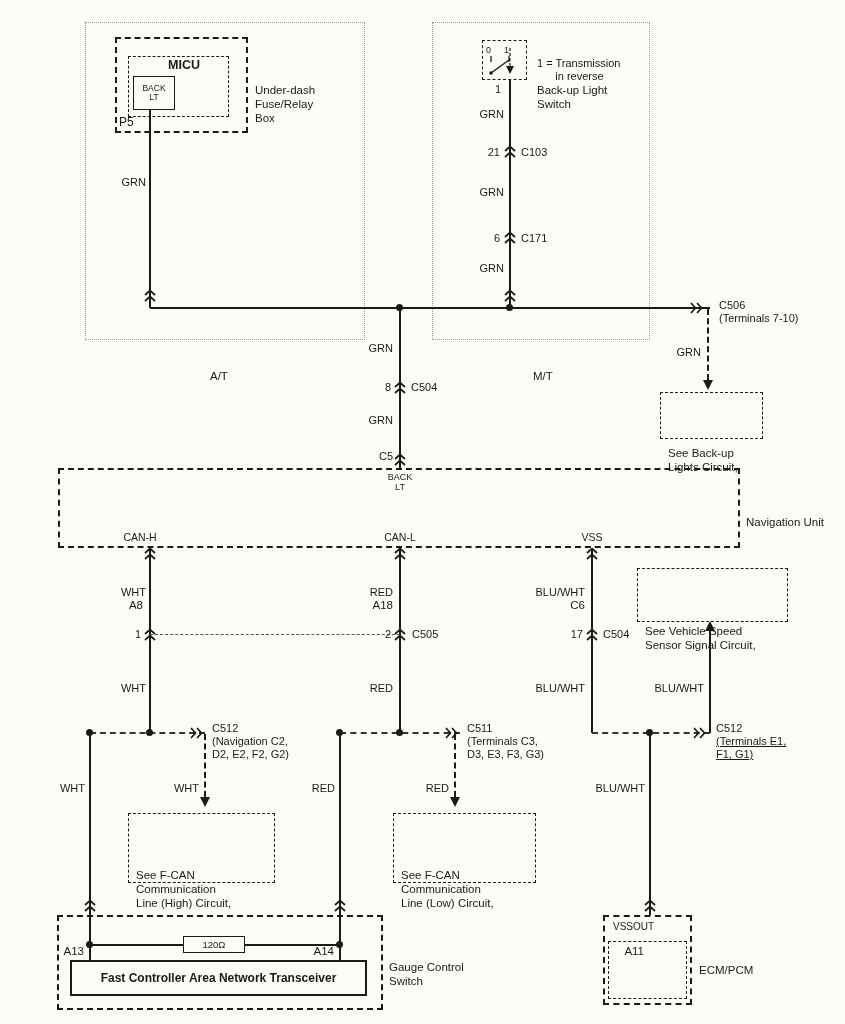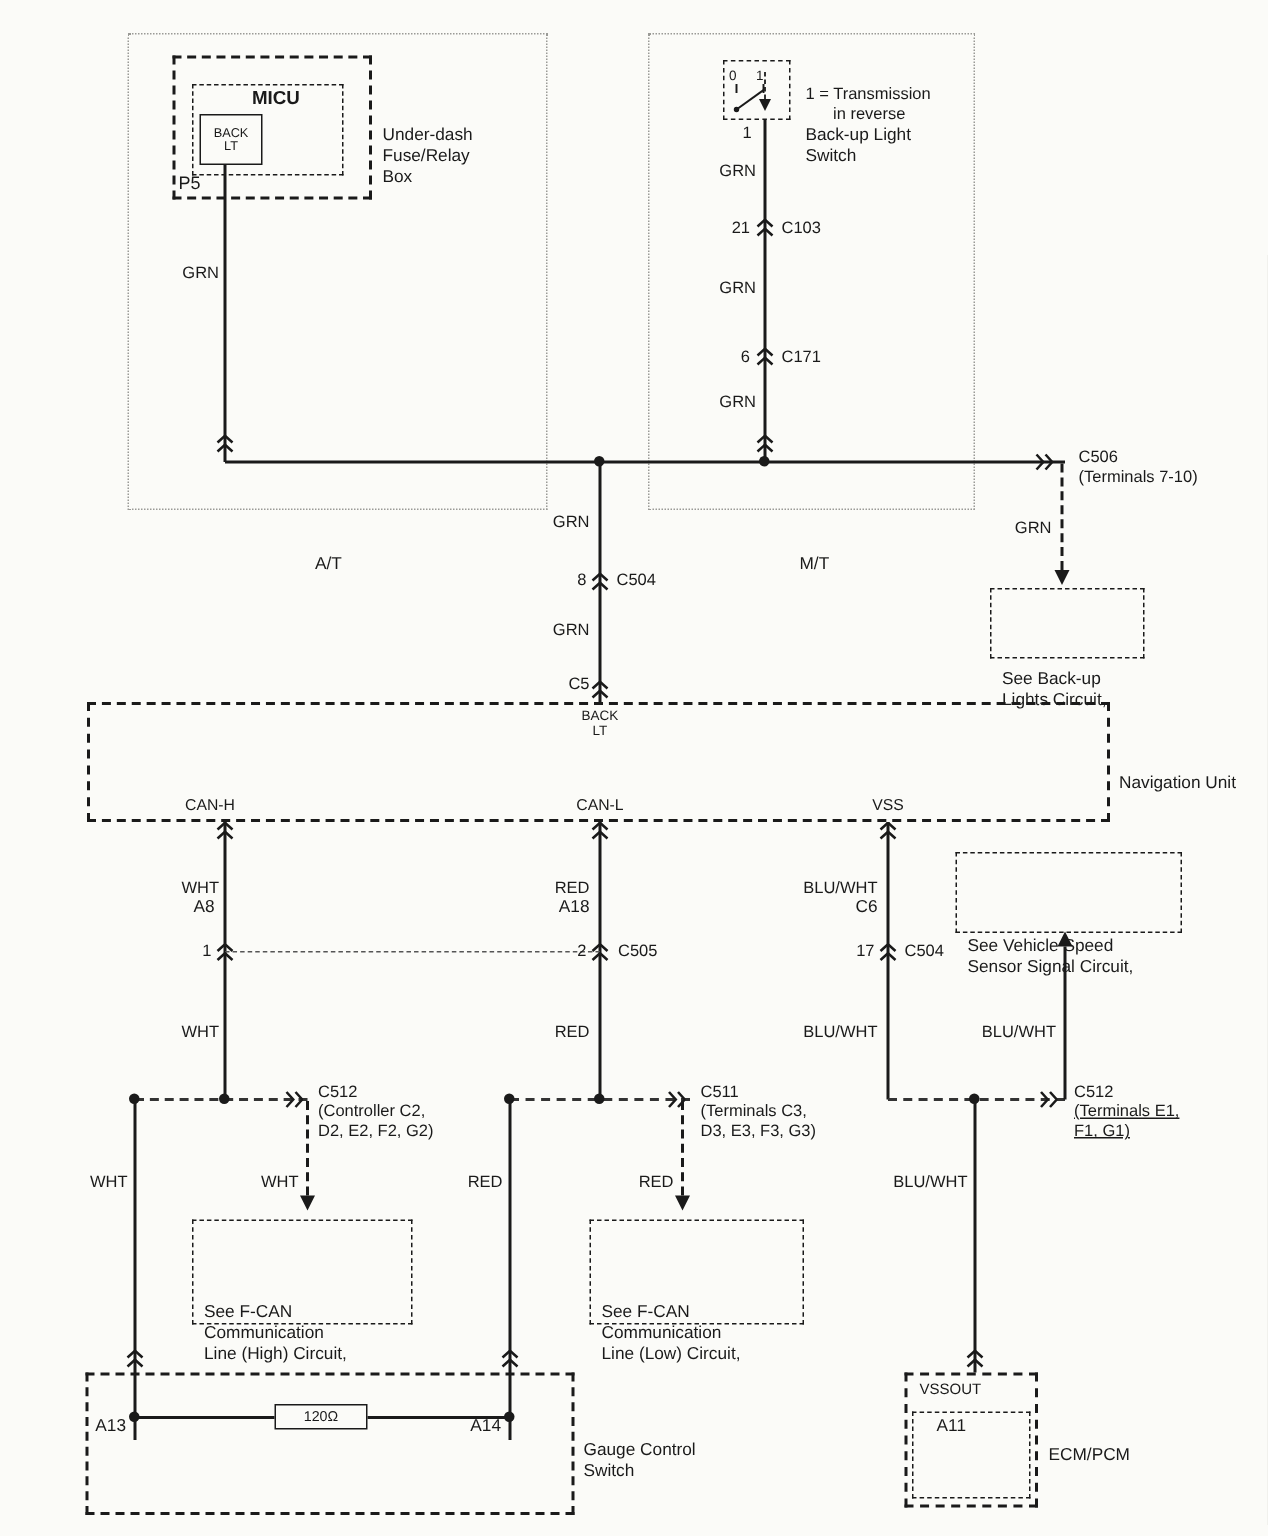--- a/index.html
+++ b/index.html
@@ -190,21 +190,21 @@
       <path d="M2 5 L7 0.5 L12 5 M2 11 L7 6.5 L12 11" fill="none" stroke="#1a1a1a" stroke-width="1.7"></path>
     </svg>
   <svg class="chev rot90" style="left:444px; top:727px;" width="14" height="12" viewBox="0 0 14 12">
       <path d="M2 5 L7 0.5 L12 5 M2 11 L7 6.5 L12 11" fill="none" stroke="#1a1a1a" stroke-width="1.7"></path>
     </svg>
   <svg class="chev rot90" style="left:692px; top:727px;" width="14" height="12" viewBox="0 0 14 12">
       <path d="M2 5 L7 0.5 L12 5 M2 11 L7 6.5 L12 11" fill="none" stroke="#1a1a1a" stroke-width="1.7"></path>
     </svg>
 
   <div class="lbl" style="left:212px; top:722px;">C512</div>
-  <div class="lbl" style="left:212px; top:735px;">(Controller C2,
+  <div class="lbl" style="left:212px; top:735px;">(Navigation C2,
 D2, E2, F2, G2)</div>
   <div class="lbl" style="left:467px; top:722px;">C511</div>
   <div class="lbl" style="left:467px; top:735px;">(Terminals C3,
 D3, E3, F3, G3)</div>
   <div class="lbl" style="left:716px; top:722px;">C512</div>
   <div class="lbl" style="left:716px; top:735px;text-decoration:underline;">(Terminals E1,
 F1, G1)</div>
 
   <div class="dboxthin" style="left:637px; top:568px; width:151px; height:54px;"></div>
   <div class="lbl fs115" style="left:645px; top:576px;">See Vehicle Speed
@@ -250,19 +250,22 @@
 
   <div class="dbox" style="left:57px; top:915px; width:326px; height:95px;"></div>
   <div class="lbl fs115" style="left:389px; top:912px;">Gauge Control
 Switch</div>
   <div class="wh" style="left:90px; top:944px; width:251px;"></div>
   <div class="dot" style="left:86px; top:941px;"></div>
   <div class="dot" style="left:336px; top:941px;"></div>
   <div class="flexc" style="position:absolute; left:183px; top:936px; width:62px; height:17px; border:1.5px solid #1a1a1a; background:#fbfbf8;justify-content:center;">
     <span class="lbl" style="position:static; font-size:9.5px;">120Ω</span>
   </div>
+  <div class="sbox flexc" style="left:70px; top:960px; width:297px; height:36px; background:#fbfbf8;">
+    <span class="lbl bold" style="position:static; font-size:12px;">Fast Controller Area Network Transceiver</span>
+  </div>
 
   <div class="dbox" style="left:603px; top:915px; width:89px; height:90px;"></div>
   <div class="lbl fs115" style="left:699px; top:915px;text-align:center;">ECM/PCM</div>
   <div class="lbl fs10" style="left:613px; top:921px;">VSSOUT</div>
   <div class="dboxthin" style="left:608px; top:941px; width:79px; height:58px;"></div>
 
 </div>
 
 </body></html>

